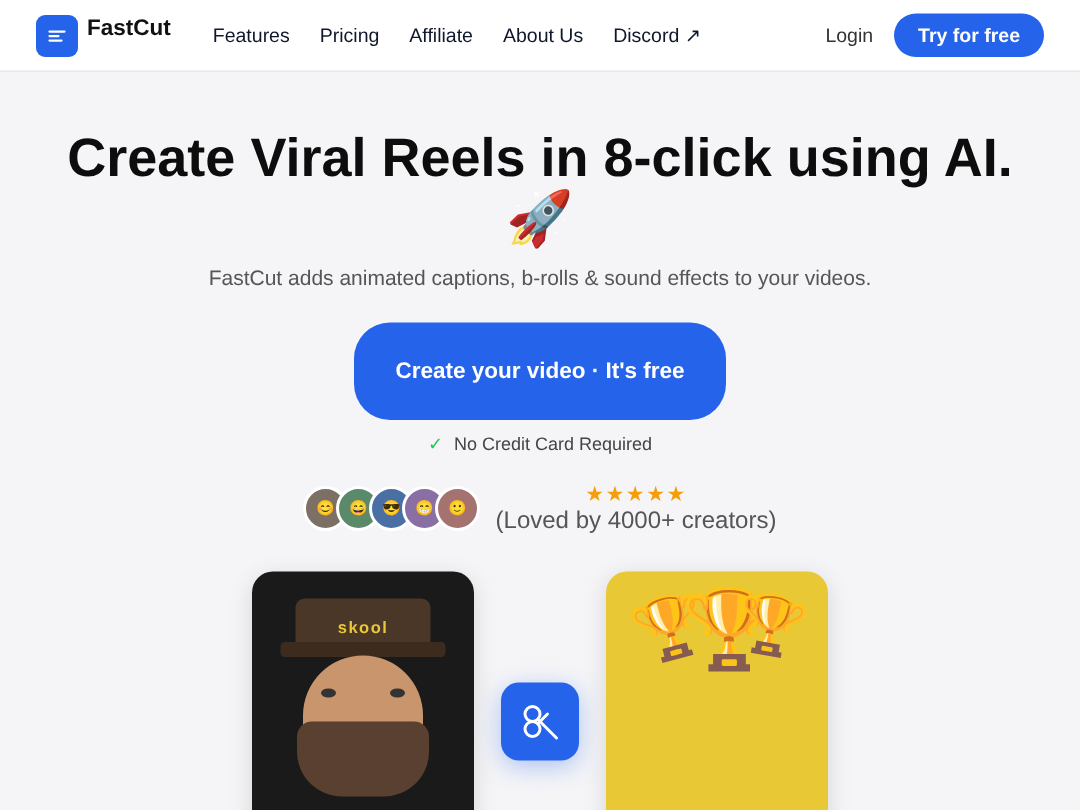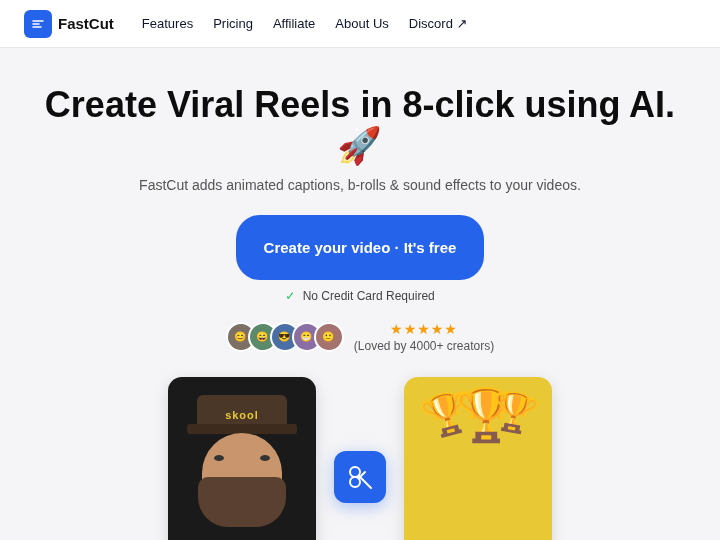--- a/index.html
+++ b/index.html
@@ -15,21 +15,21 @@
     nav {
       background: #fff;
       display: flex;
       align-items: center;
       padding: 0 24px;
       height: 48px;
       border-bottom: 1px solid #e8e8e8;
     }
     .logo-wrap {
       display: flex;
-      align-items: center;
+      align-items: flex-start;
       gap: 6px;
       margin-right: 28px;
     }
     .logo-icon {
       width: 28px;
       height: 28px;
       background: #2563eb;
       border-radius: 6px;
       display: flex;
       align-items: center;
@@ -152,21 +152,21 @@
       flex-direction: column;
       align-items: center;
       gap: 2px;
     }
     .stars {
       color: #f59e0b;
       font-size: 14px;
       letter-spacing: 1px;
     }
     .loved-text {
-      font-size: 12px;
+      font-size: 16px;
       color: #555;
     }
 
     
     .template-section {
       display: flex;
       flex-direction: column;
       align-items: center;
     }
     .template-label {
@@ -296,20 +296,24 @@
       </svg>
     </div>
     <span class="logo-text">FastCut</span>
   </div>
   <div class="nav-links">
     <span>Features</span>
     <span>Pricing</span>
     <span>Affiliate</span>
     <span>About Us</span>
     <span>Discord ↗</span>
+  </div>
+  <div class="nav-right">
+    <span class="login-btn">Login</span>
+    <button class="try-btn">Try for free</button>
   </div>
 </nav>
 
 <div class="hero">
   <h1 class="hero-title">Create Viral Reels in 8-click using AI. 🚀</h1>
   <p class="hero-subtitle">FastCut adds animated captions, b-rolls &amp; sound effects to your videos.</p>
   <button class="cta-btn">Create your video · It's free</button>
   <div class="no-cc">
     <span class="check-green">✓</span>
     <span>No Credit Card Required</span>

